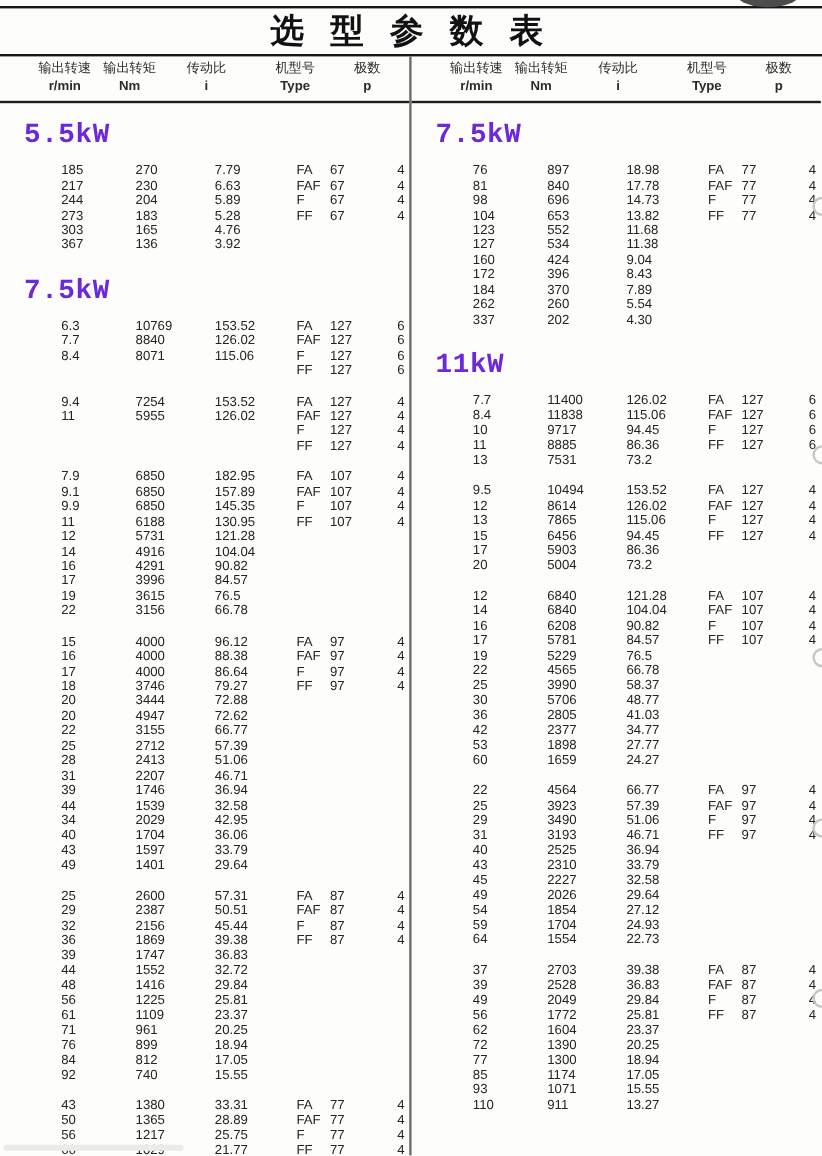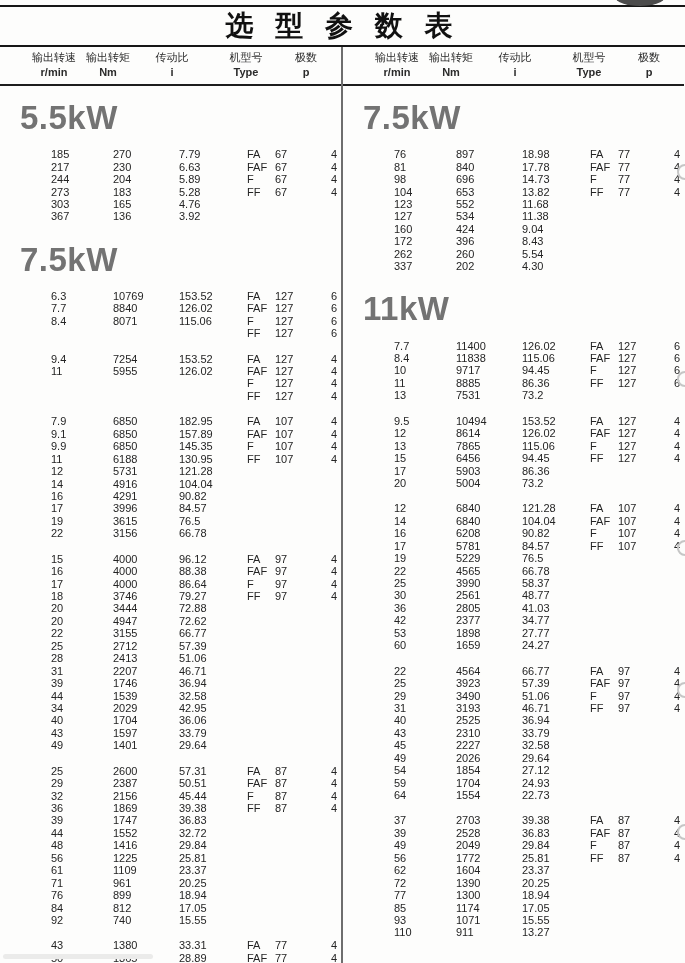--- a/index.html
+++ b/index.html
@@ -17,22 +17,22 @@
   .title-rule{position:absolute;top:45px;left:0;width:685px;height:2px;background:#161616;}
   .panels{position:absolute;top:47px;left:0;width:685px;bottom:0;display:flex;}
   .panel{width:341px;position:relative;}
   .divider{width:2px;background:#6e6e6e;}
   .panel-header{position:relative;height:32px;margin-top:3px;}
   .col-head{position:absolute;width:64px;text-align:center;top:0;}
   .col-label{font-size:11px;color:#2b2b2b;line-height:15px;}
   .col-unit{font-size:11px;color:#2b2b2b;line-height:15px;font-weight:bold;}
   .header-rule{height:2px;background:#1d1d1d;margin-top:2px;}
   .kw-heading{
-    font-size:33px;font-weight:bold;color:#737373;
-    margin:13px 0 11px 20px;letter-spacing:0.5px;
+    font-size:23px;font-weight:bold;color:#6d28d9;
+    margin:13px 0 11px 20px;letter-spacing:0.5px;font-family:Liberation Mono, monospace;
   }
   .section + .section .kw-heading{margin-top:18px;}
   .block{margin-bottom:13px;margin-left:25px;}
   .row{
     display:grid;
     grid-template-columns:62px 66px 68px 28px 36px 46px;
     padding-left:26px;height:12.45px;align-items:center;
     font-size:11px;color:#242424;
   }
   .cell{white-space:nowrap;}
@@ -639,20 +639,28 @@
           </div>
           <div class="row">
             <span class="cell speed-cell">172</span>
             <span class="cell torque-cell">396</span>
             <span class="cell ratio-cell">8.43</span>
             <span class="cell type-prefix-cell"></span>
             <span class="cell type-size-cell"></span>
             <span class="cell poles-cell"></span>
           </div>
           <div class="row">
+            <span class="cell speed-cell">184</span>
+            <span class="cell torque-cell">370</span>
+            <span class="cell ratio-cell">7.89</span>
+            <span class="cell type-prefix-cell"></span>
+            <span class="cell type-size-cell"></span>
+            <span class="cell poles-cell"></span>
+          </div>
+          <div class="row">
             <span class="cell speed-cell">262</span>
             <span class="cell torque-cell">260</span>
             <span class="cell ratio-cell">5.54</span>
             <span class="cell type-prefix-cell"></span>
             <span class="cell type-size-cell"></span>
             <span class="cell poles-cell"></span>
           </div>
           <div class="row">
             <span class="cell speed-cell">337</span>
             <span class="cell torque-cell">202</span>
@@ -809,21 +817,21 @@
           <div class="row">
             <span class="cell speed-cell">25</span>
             <span class="cell torque-cell">3990</span>
             <span class="cell ratio-cell">58.37</span>
             <span class="cell type-prefix-cell"></span>
             <span class="cell type-size-cell"></span>
             <span class="cell poles-cell"></span>
           </div>
           <div class="row">
             <span class="cell speed-cell">30</span>
-            <span class="cell torque-cell">2561</span>
+            <span class="cell torque-cell">5706</span>
             <span class="cell ratio-cell">48.77</span>
             <span class="cell type-prefix-cell"></span>
             <span class="cell type-size-cell"></span>
             <span class="cell poles-cell"></span>
           </div>
           <div class="row">
             <span class="cell speed-cell">36</span>
             <span class="cell torque-cell">2805</span>
             <span class="cell ratio-cell">41.03</span>
             <span class="cell type-prefix-cell"></span>

